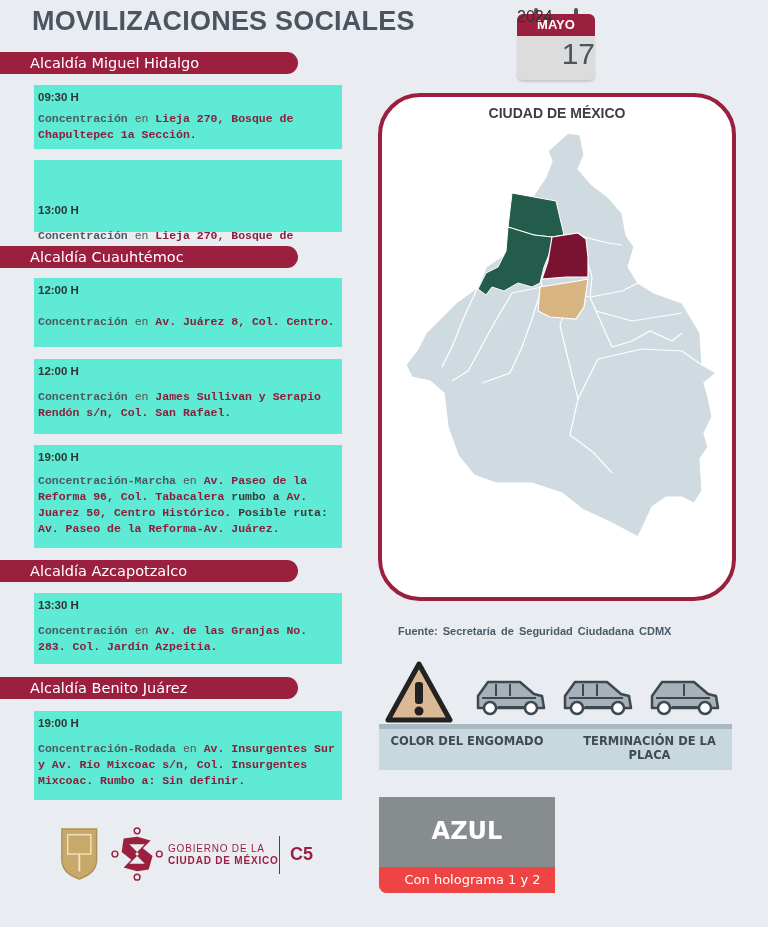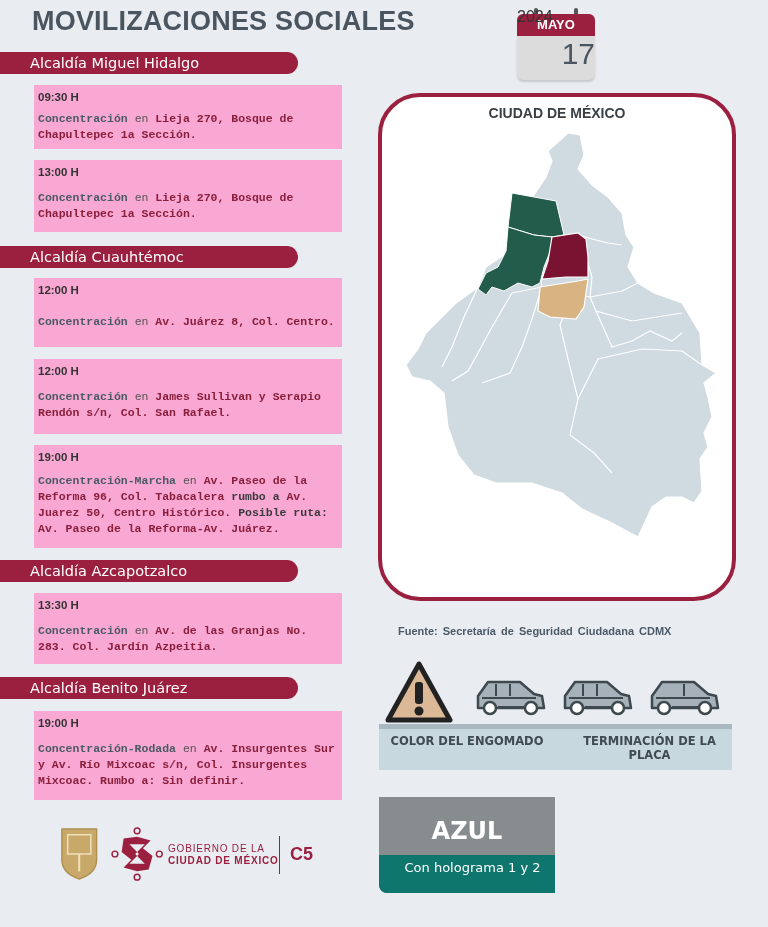--- a/index.html
+++ b/index.html
@@ -20,21 +20,21 @@
     position: absolute; left: 0; width: 298px; height: 22px;
     background: #9b1f3f;
     border-radius: 0 12px 12px 0;
     color: #fff; font-size: 16px;
     padding-left: 30px; line-height: 22px;
     font-family: "DejaVu Sans", sans-serif;
     font-size: 14.5px;
   }
   .card {
     position: absolute; left: 34px; width: 308px;
-    background: #f9a8d4;
+    background: #5eead4;
     padding: 6px 4px 6px 4px;
     font-size: 11.5px; font-weight: bold;
   }
   .card .time { color: #333; font-size: 11.5px; margin-bottom: 8px; }
   .card .desc { line-height: 16px; font-family: Liberation Mono, monospace; }
   .g { color: #4a5a60; }
   .n { color: #555; font-weight: normal; }
   .m { color: #8a1f3c; }
   .k { color: #3a3a3a; }
 
@@ -88,22 +88,22 @@
   .hnc-body {
     position: absolute; left: 379px; top: 797px; width: 353px; height: 96px;
     border-radius: 0 0 8px 8px; overflow: hidden; display: flex;
   }
   .hnc-color { width: 176px; background: #878c8f; position: relative; }
   .hnc-color .val {
     color: #fff; font-weight: bold; font-size: 24px; text-align: center;
     padding-top: 20px; font-family: "DejaVu Sans", sans-serif;
   }
   .hnc-color .holo {
-    position: absolute; bottom: 0; left: 0; width: 100%; height: 38px;
-    background: #0f766e; color: #fff; font-size: 13px; text-align: center; line-height: 26px;
+    position: absolute; bottom: 0; left: 0; width: 100%; height: 26px;
+    background: #ef4444; color: #fff; font-size: 13px; text-align: center; line-height: 26px;
     font-family: "DejaVu Sans", sans-serif;
     padding-left: 11px;
   }
   .hnc-plate {
     flex: 1; background: #fff; color: #3f4448; font-weight: bold; font-size: 40px;
     text-align: center; line-height: 92px; font-family: "DejaVu Sans", sans-serif;
   }
 
   .logos { position: absolute; left: 58px; top: 827px; height: 54px; }
   .logo-text {
@@ -132,21 +132,21 @@
 <div class="card" style="top:85px; height:64px;">
   <div class="time">09:30 H</div>
   <div class="desc">
     <span class="g">Concentración</span>
     <span class="n">en</span>
     <span class="m">Lieja 270, Bosque de Chapultepec 1a Sección.</span>
   </div>
 </div>
 
 <div class="card" style="top:160px; height:72px;">
-  <div class="time" style="margin-bottom:12px;">13:00 H</div>
+  <div class="time" style="margin-bottom:12px;margin-top:38px;">13:00 H</div>
   <div class="desc">
     <span class="g">Concentración</span>
     <span class="n">en</span>
     <span class="m">Lieja 270, Bosque de Chapultepec 1a Sección.</span>
   </div>
 </div>
 
 <div class="section-bar" style="top:246px;">Alcaldía Cuauhtémoc</div>
 
 <div class="card" style="top:278px; height:69px;">

